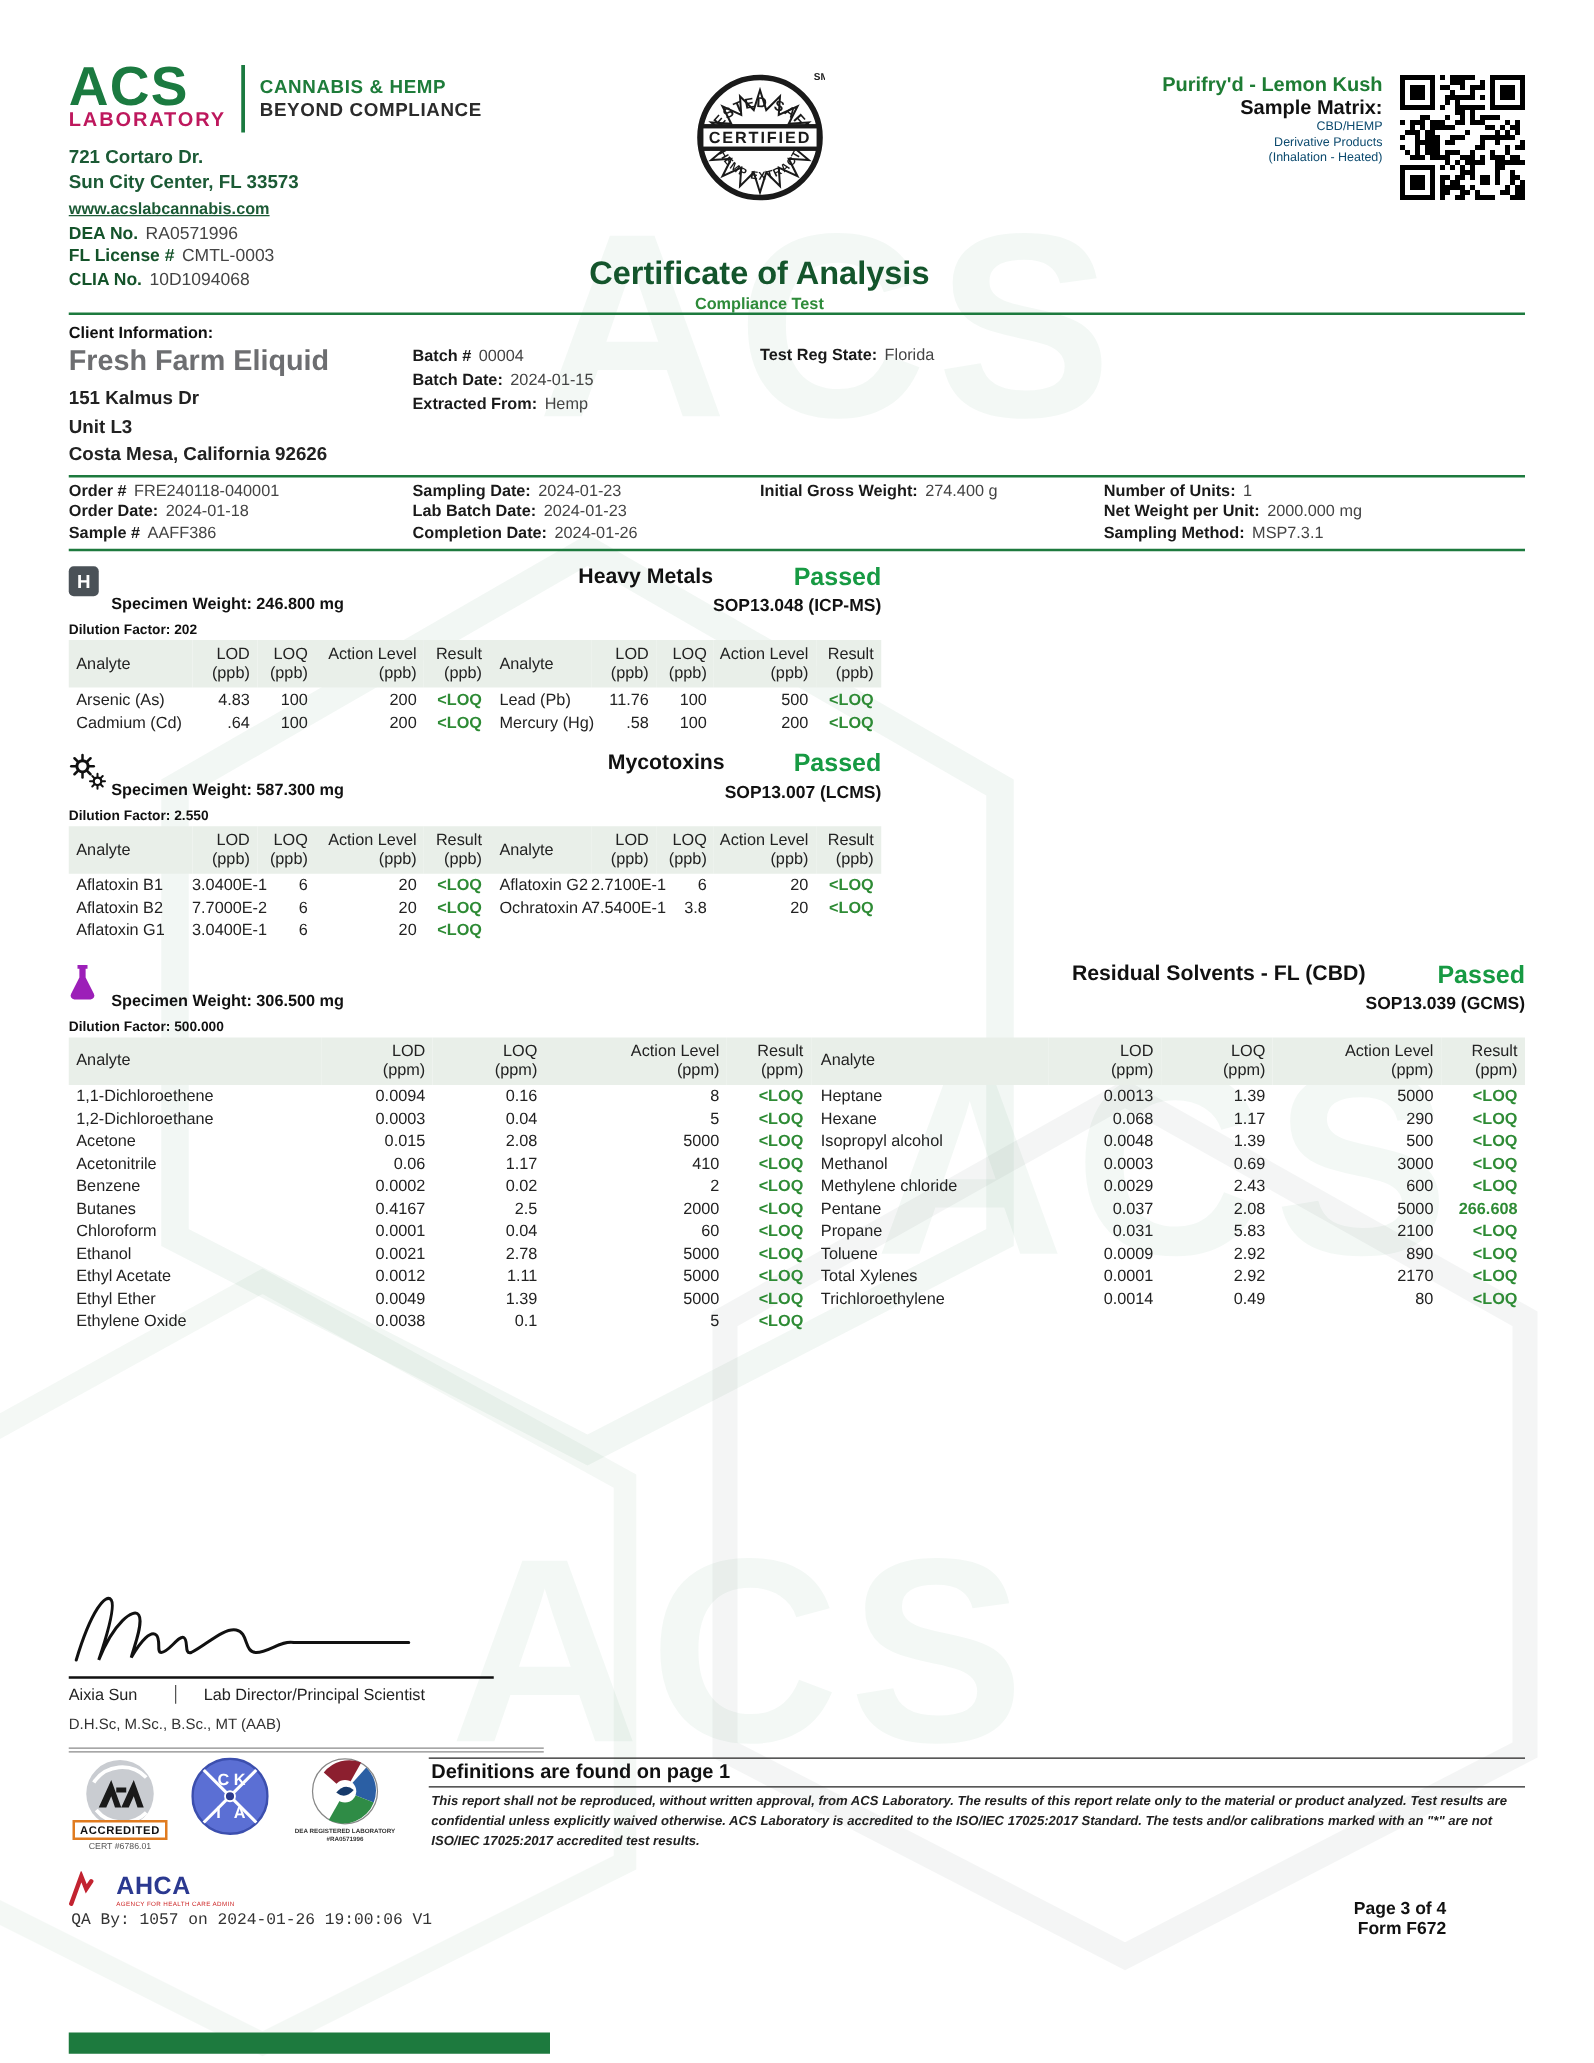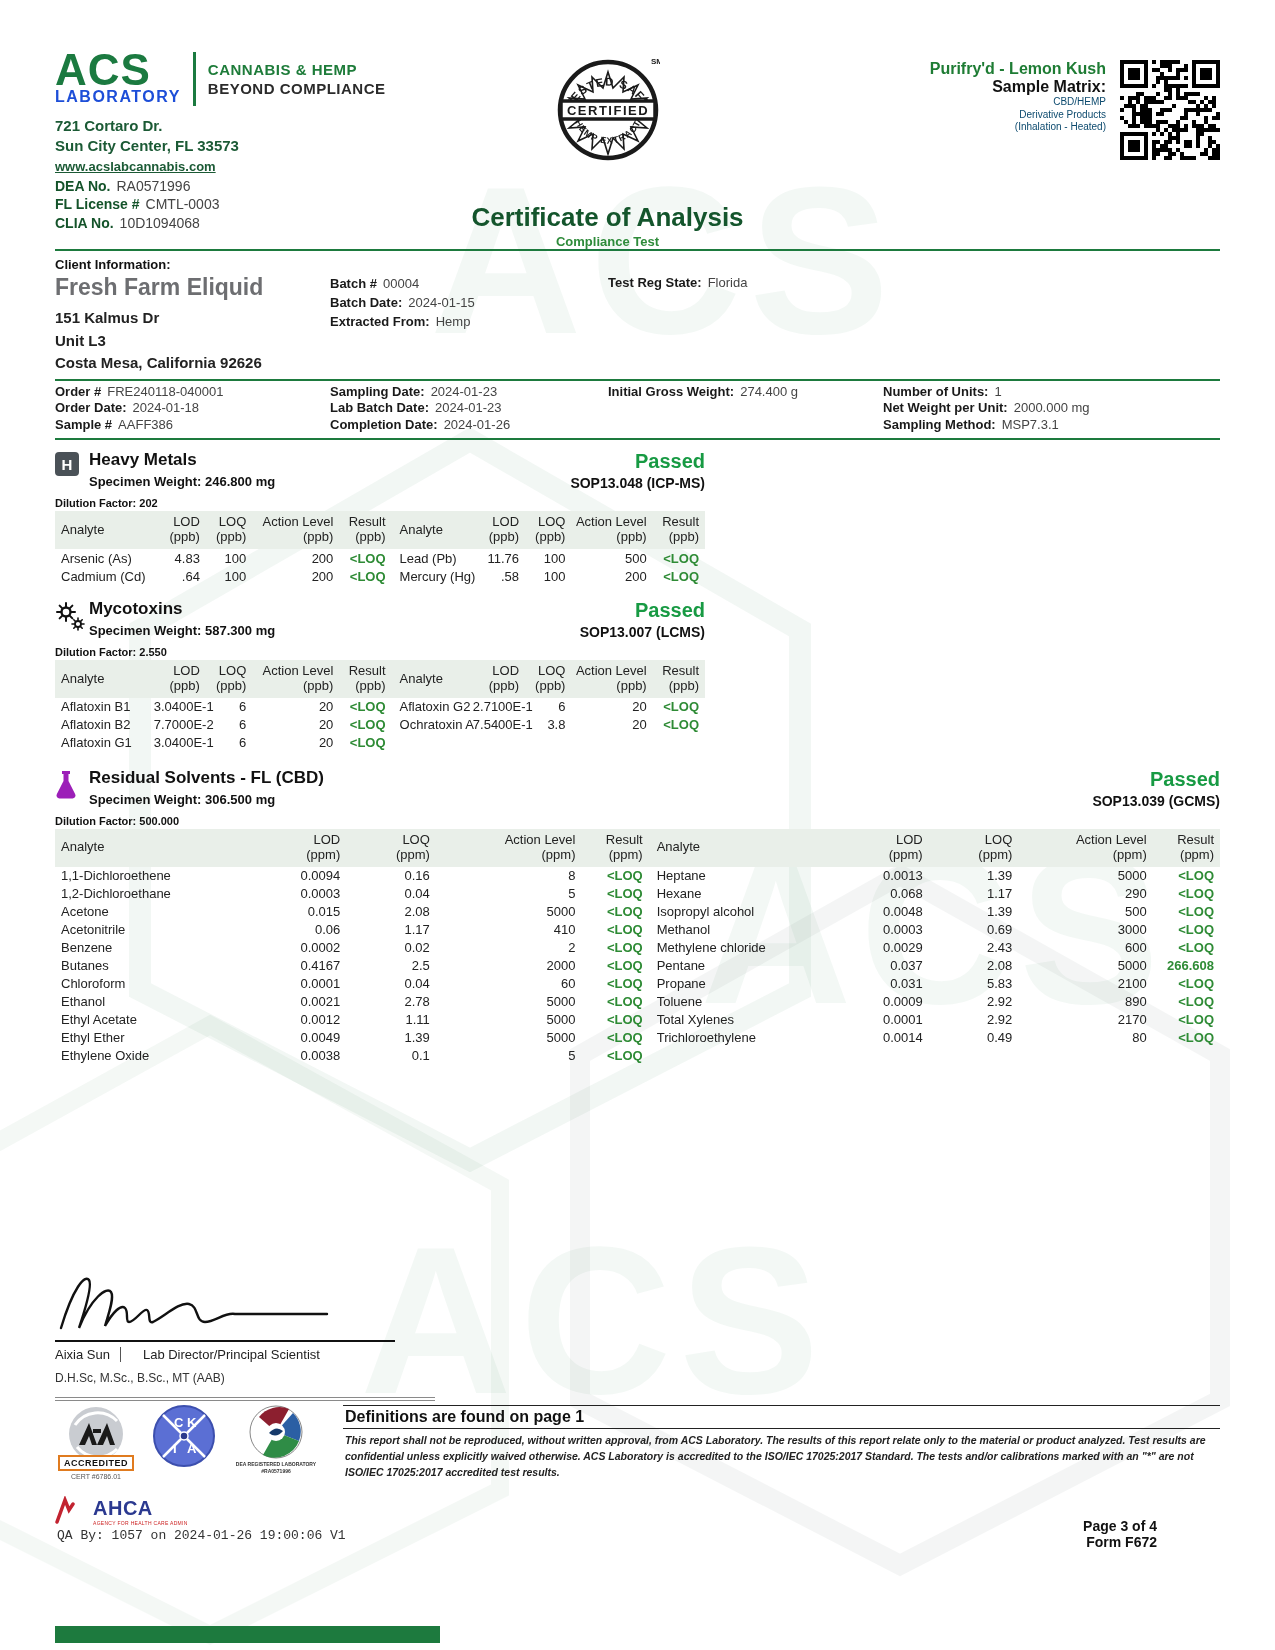--- a/index.html
+++ b/index.html
@@ -18,21 +18,21 @@
   }
   .page{position:relative;width:1275px;height:1650px;padding:52px 55px 0 55px;}
   
   .wm{position:absolute;z-index:0;pointer-events:none;}
   .wm-acs{font-size:210px;font-weight:bold;color:rgba(38,120,66,0.055);letter-spacing:8px;}
   
   .header{position:relative;z-index:1;display:flex;min-height:196px;}
   .h-left{width:360px;}
   .logo-row{display:flex;align-items:stretch;gap:12px;margin-bottom:10px;}
   .logo-acs{font-size:44px;font-weight:bold;color:#1b7a40;line-height:0.82;letter-spacing:1px;}
-  .logo-lab{font-size:16px;font-weight:bold;color:#1d4ed8;letter-spacing:1.5px;}
+  .logo-lab{font-size:16px;font-weight:bold;color:#be185d;letter-spacing:1.5px;}
   .logo-div{width:3px;background:#1b7a40;}
   .logo-tags{display:flex;flex-direction:column;justify-content:center;gap:2px;}
   .tag1{font-size:15px;font-weight:bold;color:#1e7c3a;letter-spacing:0.5px;}
   .tag2{font-size:15px;font-weight:bold;color:#2b2b2b;letter-spacing:0.5px;}
   .addr{font-size:15px;font-weight:bold;color:#1b5a35;line-height:1.35;}
   .site{display:inline-block;font-size:13px;font-weight:bold;color:#1b5a35;text-decoration:underline;margin:2px 0 3px 0;}
   .h-left .kv{font-size:14px;line-height:1.35;}
   .h-left .kv-l{color:#14532a;}
   .h-center{flex:1;display:flex;flex-direction:column;align-items:center;}
   .seal-wrap{margin-top:2px;}
@@ -59,21 +59,21 @@
   .client-name{font-size:23px;font-weight:bold;color:#6d6e71;margin:2px 0 6px 0;}
   .client-addr{font-size:15px;font-weight:bold;color:#222;line-height:1.5;}
   .order{position:relative;z-index:1;display:flex;padding:3px 0 4px 0;font-size:13px;line-height:1.3;}
   .o1{width:275px;} .o2{width:278px;} .o3{width:275px;} .o4{flex:1;}
   
   .section{position:relative;z-index:1;margin-top:10px;}
   .sec-head{display:flex;align-items:flex-start;}
   .sec-icon{width:34px;display:flex;justify-content:flex-start;padding-top:2px;}
   .h-badge{width:24px;height:24px;background:#4a5157;border-radius:4px;color:#fff;font-weight:bold;font-size:15px;display:flex;align-items:center;justify-content:center;}
   .sec-titles{flex:1;}
-  .sec-title{font-size:17px;font-weight:bold;color:#111;}
+  .sec-title{font-size:17px;font-weight:bold;color:#111;text-align:right;}
   .sec-spec{font-size:13px;font-weight:bold;color:#111;margin-top:4px;}
   .sec-right{text-align:right;}
   .passed{font-size:20px;font-weight:bold;color:var(--green-bright);}
   .sop{font-size:14px;font-weight:bold;color:#111;margin-top:2px;}
   .dilution{font-size:11px;font-weight:bold;color:#111;margin:6px 0 2px 0;}
   
   table.coa{border-collapse:collapse;table-layout:fixed;}
   table.coa th{background:var(--hdr-bg);font-weight:normal;font-size:13px;color:#222;
     white-space:pre-line;padding:4px 6px 4px 0;vertical-align:middle;text-align:right;line-height:1.15;}
   table.coa td{font-size:13px;color:#222;padding:1.5px 6px 1.5px 0;text-align:right;white-space:nowrap;}
@@ -89,21 +89,21 @@
   .tbl-full{width:100%;}
   .tbl-full th:nth-child(1){width:18%;} .tbl-full th:nth-child(2){width:8%;}
   .tbl-full th:nth-child(3){width:8%;}  .tbl-full th:nth-child(4){width:13%;}
   .tbl-full th:nth-child(5){width:6%;}  .tbl-full th:nth-child(6){width:17%;}
   .tbl-full th:nth-child(7){width:8%;}  .tbl-full th:nth-child(8){width:8%;}
   .tbl-full th:nth-child(9){width:12%;} .tbl-full th:nth-child(10){width:6%;}
   
   .footer{position:absolute;left:55px;right:55px;top:1272px;z-index:1;}
   .sig-block{width:375px;}
   .sig-line{border-bottom:2px solid #111;padding-bottom:2px;width:340px;}
-  .sig-row{display:flex;gap:10px;padding-top:5px;align-items:baseline;}
+  .sig-row{display:flex;gap:30px;padding-top:5px;align-items:baseline;}
   .sig-name{font-size:13px;color:#222;}
   .sig-title{font-size:13px;color:#222;border-left:1px solid #555;padding-left:22px;}
   .sig-cred{font-size:12px;color:#333;margin-top:9px;}
   .foot-rule{margin-top:12px;border-top:1px solid #8a8a8a;border-bottom:1px solid #8a8a8a;height:4px;width:380px;}
   .foot-cols{display:flex;margin-top:4px;}
   .logos{width:280px;}
   .logo-row2{display:flex;gap:16px;align-items:flex-start;}
   .a2la{display:flex;flex-direction:column;align-items:center;width:82px;}
   .a2la-box{border:2px solid #e07b1f;padding:1px 4px;font-size:9px;font-weight:bold;color:#111;margin-top:-8px;background:#fff;letter-spacing:0.5px;}
   .a2la-cert{font-size:7px;color:#555;margin-top:2px;}

